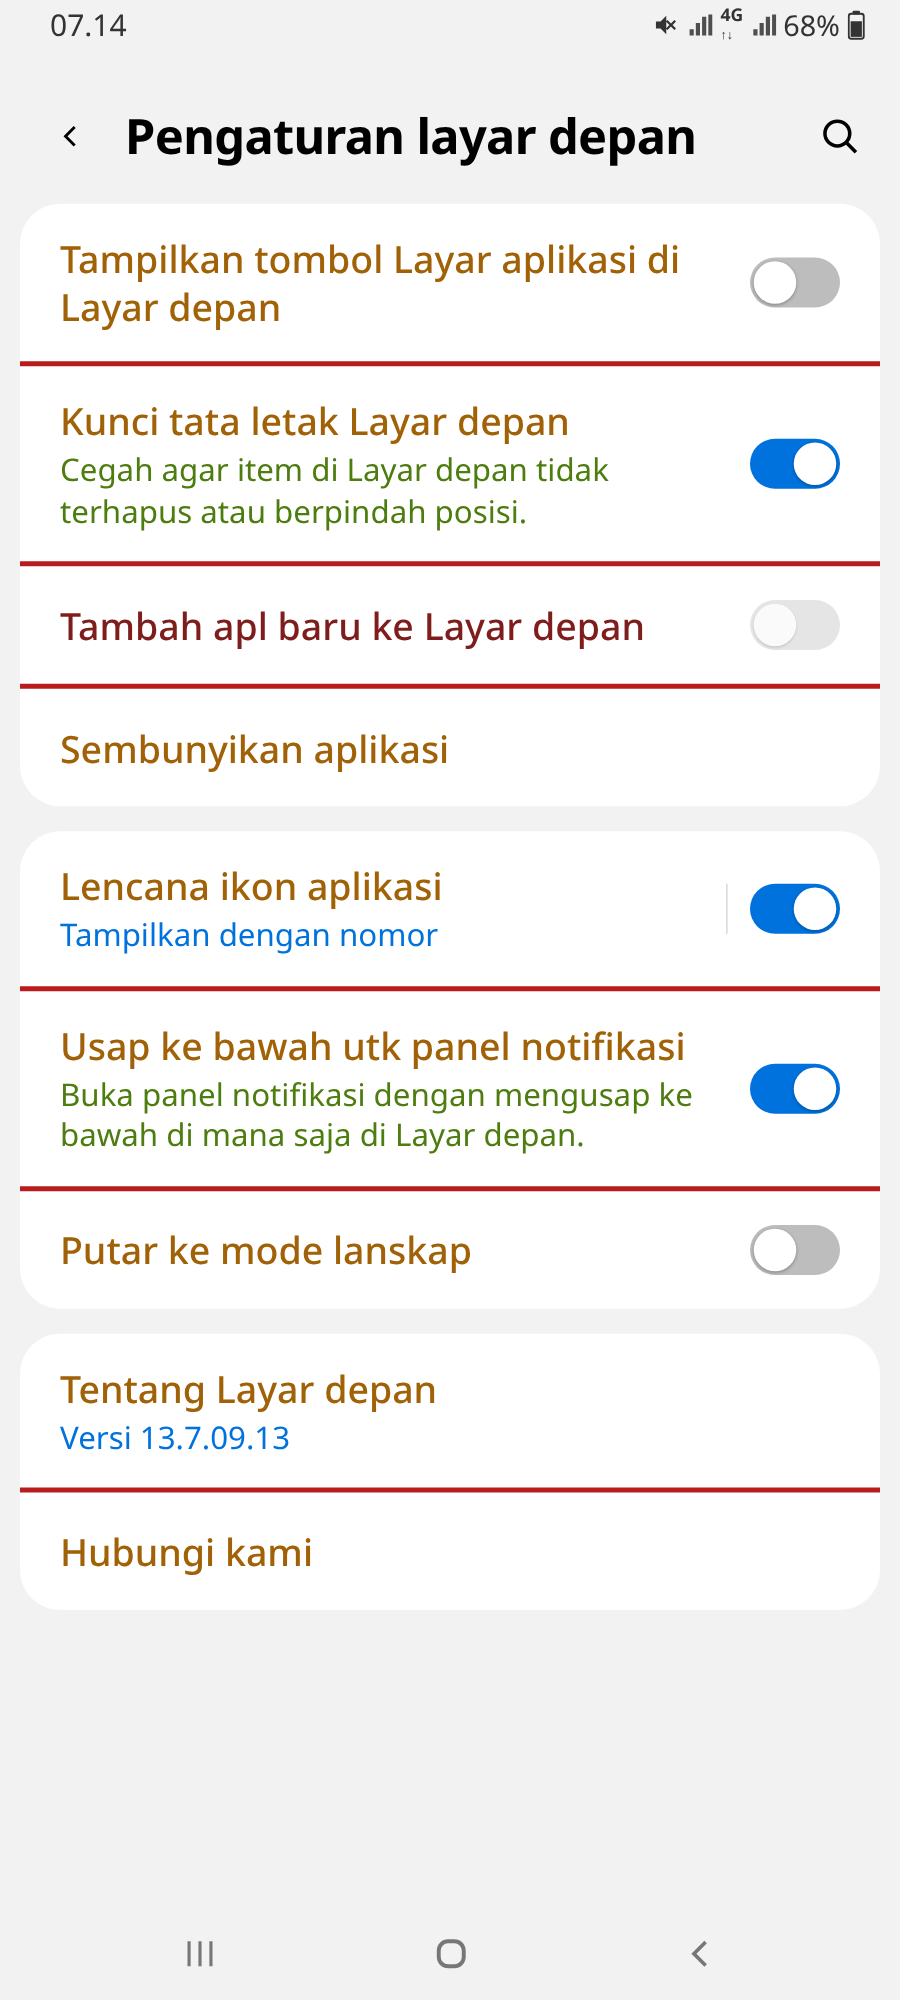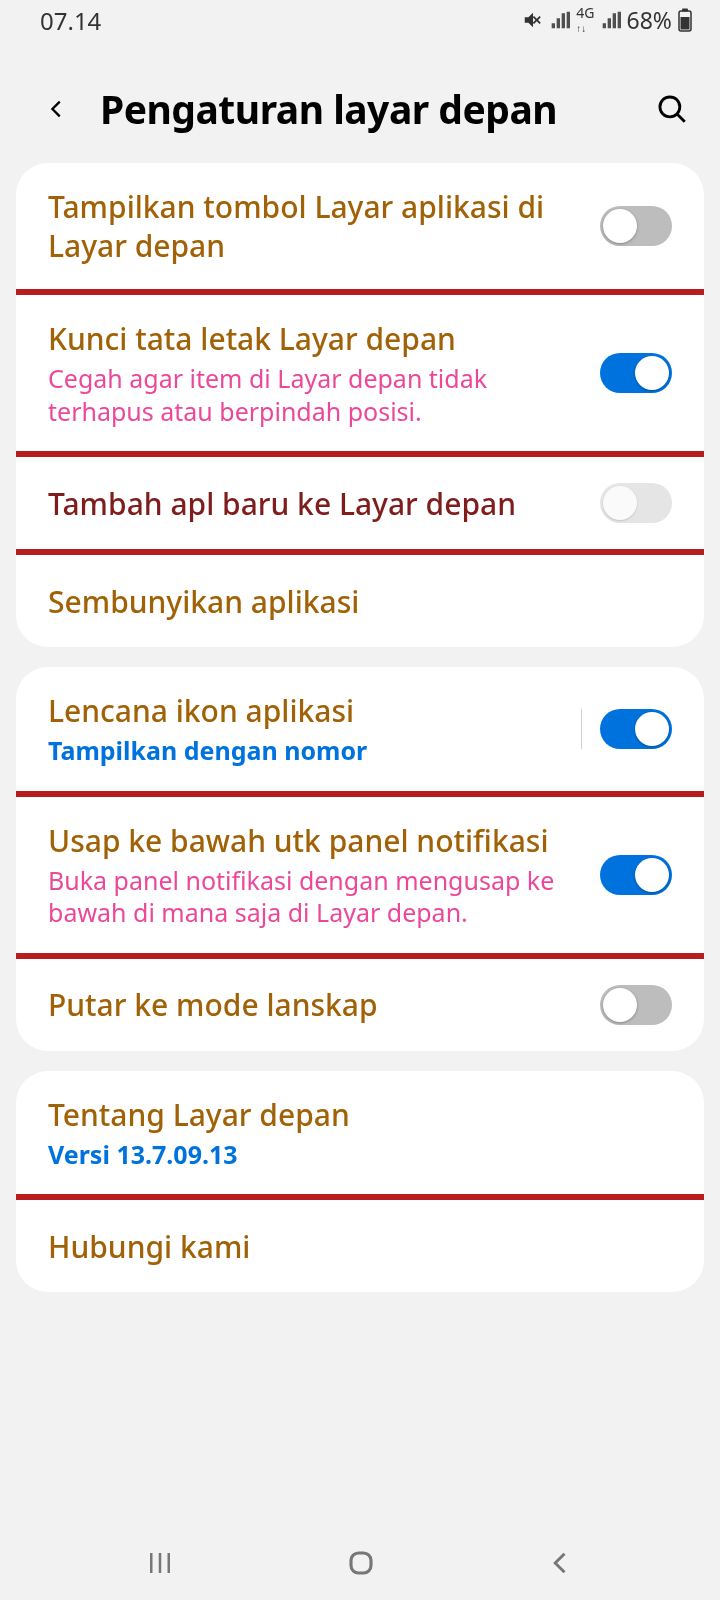--- a/index.html
+++ b/index.html
@@ -37,25 +37,25 @@
       background: #fff;
       border-radius: 32px;
       margin: 0 16px 20px 16px;
       overflow: hidden;
     }
     .row {
       display: flex; align-items: center;
       padding: 24px 32px;
       min-height: 98px;
     }
-    .row + .row { border-top: 6px solid #b91c1c; }
+    .row + .row { border-top: 4px solid #b91c1c; }
     .row-text { flex: 1; display: flex; flex-direction: column; gap: 4px; padding-right: 18px;}
     .row-title { font-size: 30px; font-weight: 500; line-height: 1.3; color:#a16207;}
-    .row-sub { font-size: 25px; color: #ec4899; line-height: 1.3; }
-    .row-sub.link { color: #0072de; font-weight: bold; }
+    .row-sub { font-size: 25px; color: #4d7c0f; line-height: 1.3; }
+    .row-sub.link { color: #0072de; }
     .disabled .row-title { color: #7f1d1d; }
     .vdiv { width:1px; height:40px; background:#d0d0d0; margin-right:18px; }
 
     
     .toggle {
       width: 72px; height: 40px; border-radius: 20px;
       position: relative; flex-shrink:0;
     }
     .toggle .knob {
       position: absolute; top: 3px; width: 34px; height: 34px; border-radius: 50%;
@@ -85,21 +85,21 @@
   <span>07.14</span>
   <div class="status-right">
 
     <svg width="22" height="22" viewBox="0 0 24 24" fill="#333">
         <path d="M3 9v6h4l5 5V4L7 9H3zm14.5 3l3-3-1.4-1.4-3 3-3-3L11.7 9l3 3-3 3 1.4 1.4 3-3 3 3 1.4-1.4-3-3z"></path>
       </svg>
 
     <svg width="20" height="20" viewBox="0 0 24 24" fill="#333">
         <path d="M2 22h4v-6H2v6zm6 0h4V10H8v12zm6 0h4V4h-4v18zm6 0h4V2h-4v20z" opacity=".85"></path>
       </svg>
-    <span style="font-size:14px;font-weight:400;line-height:1;">4G<br><span style="font-size:10px;">↑↓</span></span>
+    <span style="font-size:14px;font-weight:700;line-height:1;">4G<br><span style="font-size:10px;">↑↓</span></span>
     <svg width="20" height="20" viewBox="0 0 24 24" fill="#333">
         <path d="M2 22h4v-6H2v6zm6 0h4V10H8v12zm6 0h4V4h-4v18zm6 0h4V2h-4v20z" opacity=".85"></path>
       </svg>
     <span style="font-size:23px;">68%</span>
     <svg width="14" height="24" viewBox="0 0 12 24">
         <rect x="0" y="3" width="12" height="20" rx="2" fill="none" stroke="#333" stroke-width="1.5"></rect>
         <rect x="3" y="0.5" width="6" height="3" rx="1" fill="#333"></rect>
         <rect x="1.5" y="9" width="9" height="12.5" fill="#333"></rect>
       </svg>
   </div>

